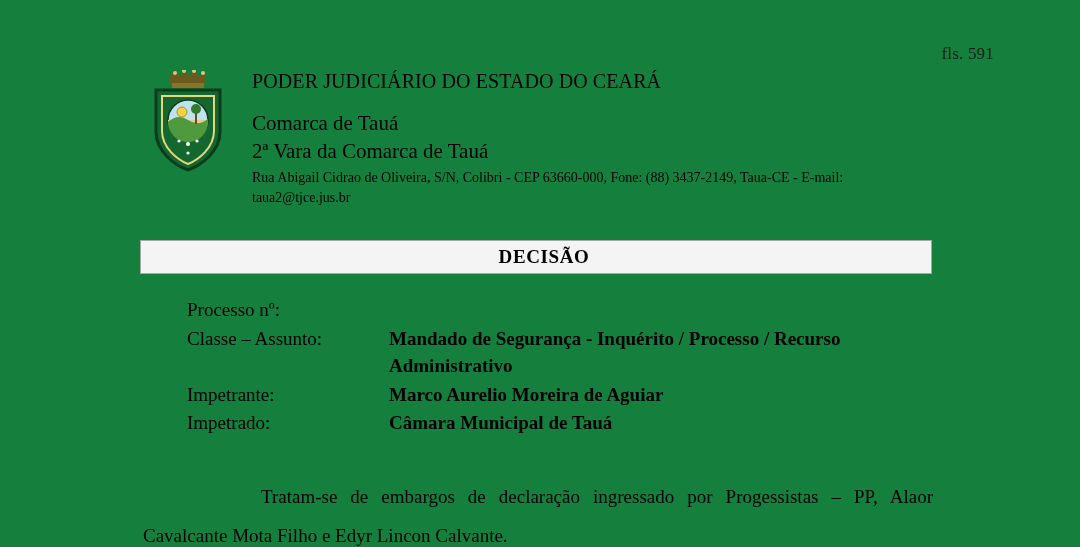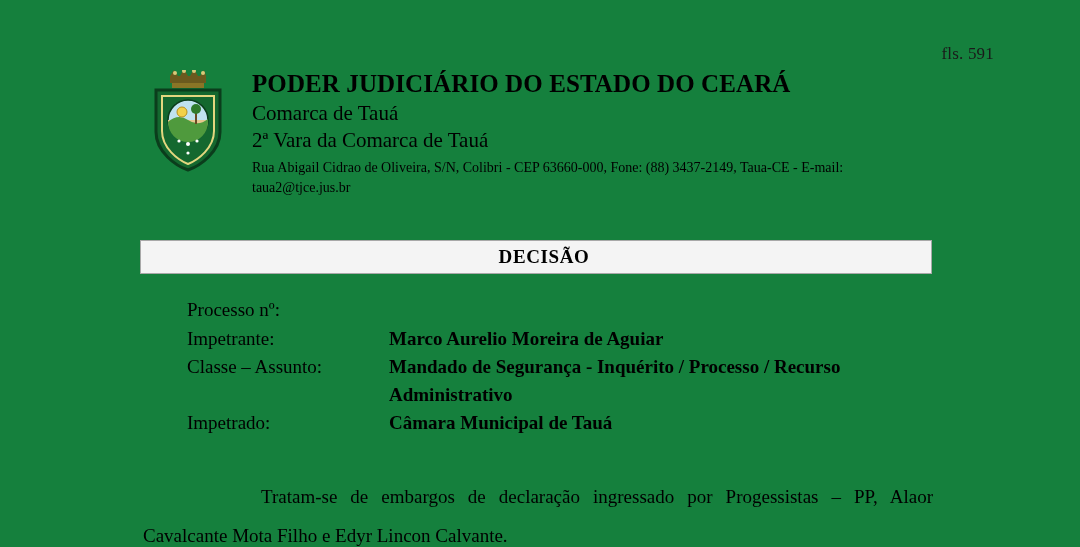--- a/index.html
+++ b/index.html
@@ -50,32 +50,32 @@
     margin-right: 24px;
     margin-top: 4px;
   }
 
   .header-text {
     padding-top: 4px;
   }
 
   .org-title {
     font-family: "Liberation Serif", serif;
-    font-weight: bold;
-    font-size: 25px;
+    font-weight: normal;
+    font-size: 20px;
     letter-spacing: 0.1px;
     line-height: 1.1;
     white-space: nowrap;
   }
 
   .org-sub1 {
     font-family: "Liberation Serif", serif;
     font-size: 21px;
     line-height: 1.32;
-    margin-top: 2px;
+    margin-top: 18px;
   }
 
   .org-sub2 {
     font-family: "Liberation Serif", serif;
     font-size: 21px;
     line-height: 1.32;
   }
 
   .org-address {
     font-family: "Liberation Serif", serif;
@@ -204,28 +204,28 @@
 
   <div class="decisao-bar">
     <span>DECISÃO</span>
   </div>
 
   <div class="meta">
     <div class="meta-row">
       <div class="meta-label">Processo nº:</div>
     </div>
     <div class="meta-row">
+      <div class="meta-label">Classe ‒ Assunto:</div>
+      <div class="meta-value">Mandado de Segurança - Inquérito / Processo / Recurso Administrativo</div>
+    </div>
+    <div class="meta-row">
       <div class="meta-label">Impetrante:</div>
       <div class="meta-value">Marco Aurelio Moreira de Aguiar</div>
     </div>
     <div class="meta-row">
-      <div class="meta-label">Classe ‒ Assunto:</div>
-      <div class="meta-value">Mandado de Segurança - Inquérito / Processo / Recurso Administrativo</div>
-    </div>
-    <div class="meta-row">
       <div class="meta-label">Impetrado:</div>
       <div class="meta-value">Câmara Municipal de Tauá</div>
     </div>
   </div>
 
   <div class="body-text">Tratam-se de embargos de declaração ingressado por Progessistas – PP, Alaor Cavalcante Mota Filho e Edyr Lincon Calvante.</div>
 
 </div>
 
 </body></html>

